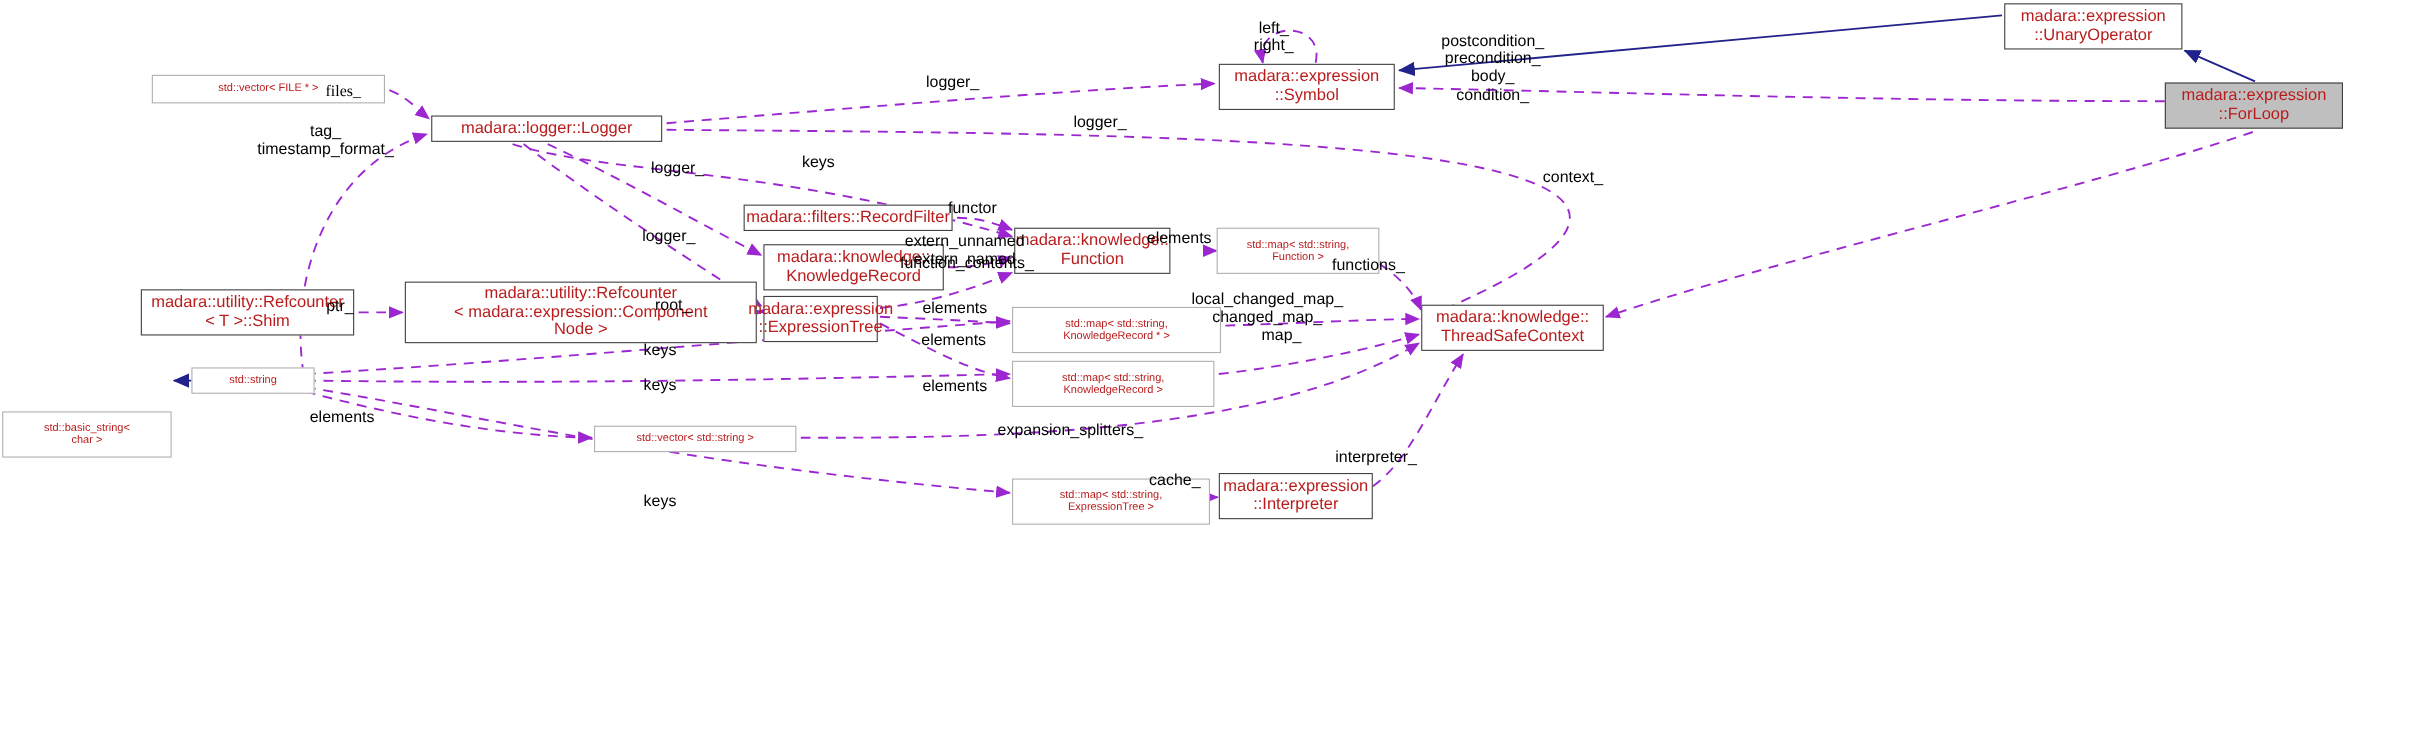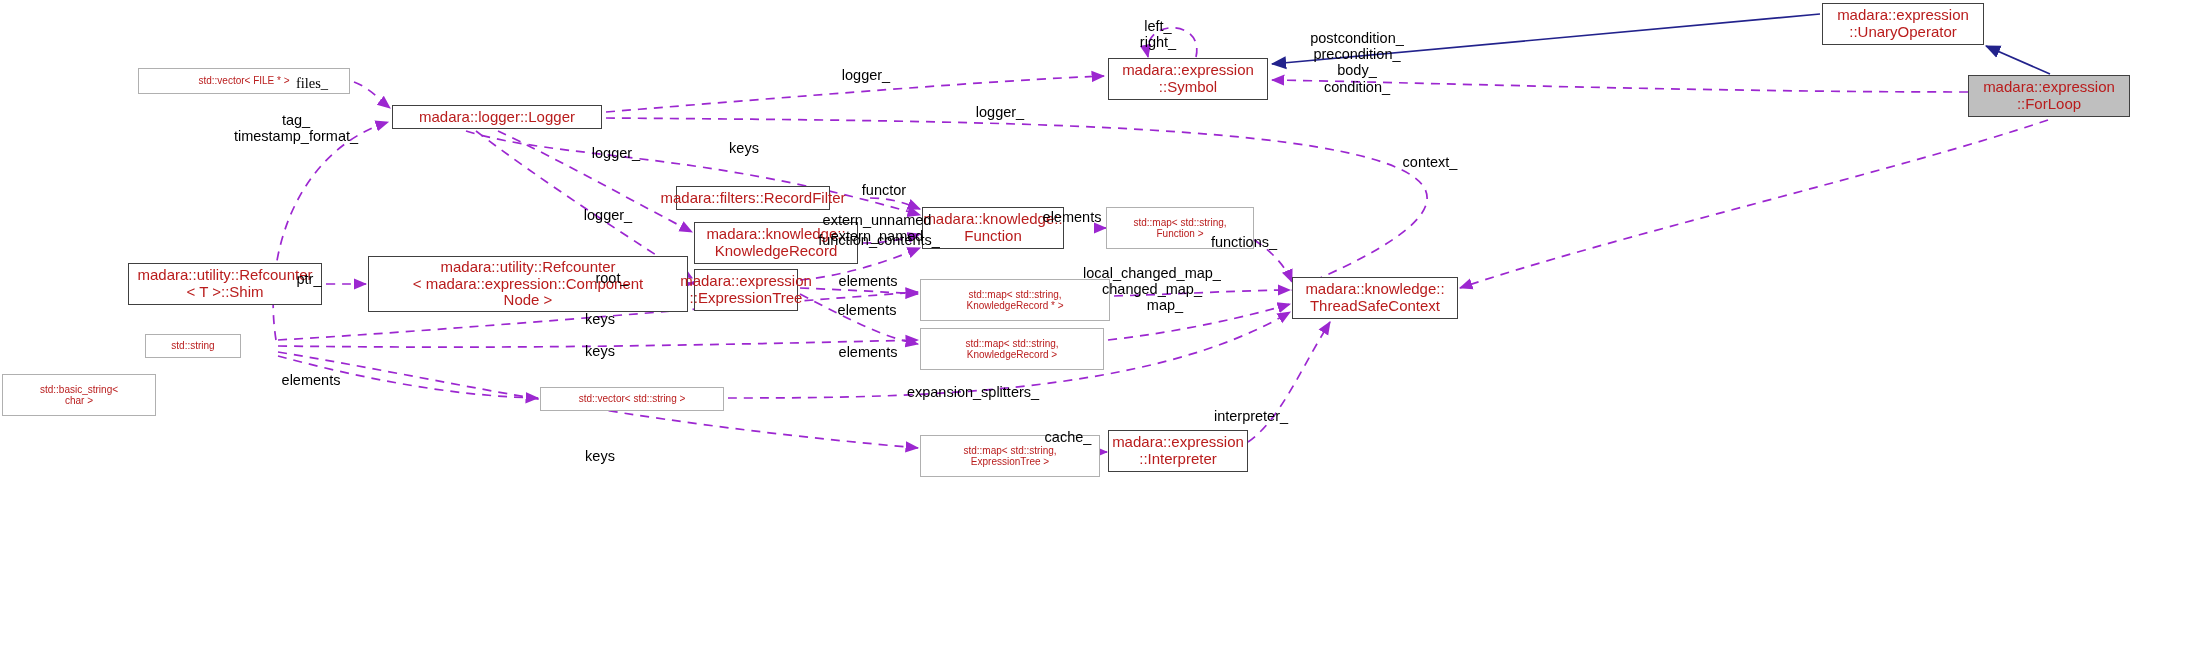--- a/index.html
+++ b/index.html
@@ -159,21 +159,21 @@
   <div class="node normal" style="left:1822px;top:3px;width:162px;height:42px;">
     <span>madara::expression
 ::UnaryOperator</span>
   </div>
 
   <div class="node highlight" style="left:1968px;top:75px;width:162px;height:42px;">
     <span>madara::expression
 ::ForLoop</span>
   </div>
 
-  <div class="node normal" style="left:676px;top:186px;width:154px;height:24px;">
+  <div class="node normal" style="left:676px;top:186px;width:190px;height:24px;">
     <span>madara::filters::RecordFilter</span>
   </div>
 
   <div class="node normal" style="left:694px;top:222px;width:164px;height:42px;">
     <span>madara::knowledge::
 KnowledgeRecord</span>
   </div>
 
   <div class="node normal" style="left:922px;top:207px;width:142px;height:42px;">
     <span>madara::knowledge::
@@ -214,21 +214,21 @@
   <div class="node normal" style="left:1292px;top:277px;width:166px;height:42px;">
     <span>madara::knowledge::
 ThreadSafeContext</span>
   </div>
 
   <div class="node light" style="left:2px;top:330px;width:154px;height:42px;margin-top:44px;">
     <span>std::basic_string&lt;
 char &gt;</span>
   </div>
 
-  <div class="node light" style="left:145px;top:334px;width:96px;height:24px;">
+  <div class="node light" style="left:174px;top:334px;width:112px;height:24px;">
     <span>std::string</span>
   </div>
 
   <div class="node light" style="left:540px;top:387px;width:184px;height:24px;">
     <span>std::vector&lt; std::string &gt;</span>
   </div>
 
   <div class="node light" style="left:920px;top:435px;width:180px;height:42px;">
     <span>std::map&lt; std::string,
 ExpressionTree &gt;</span>

